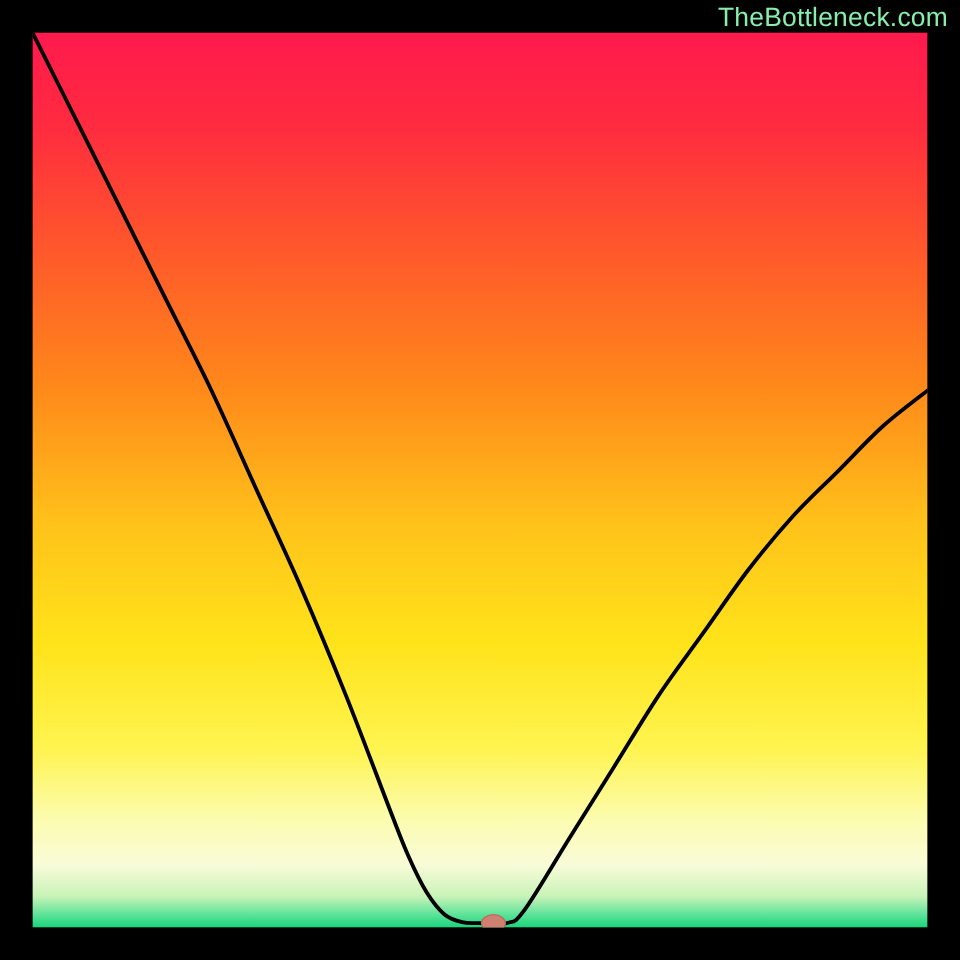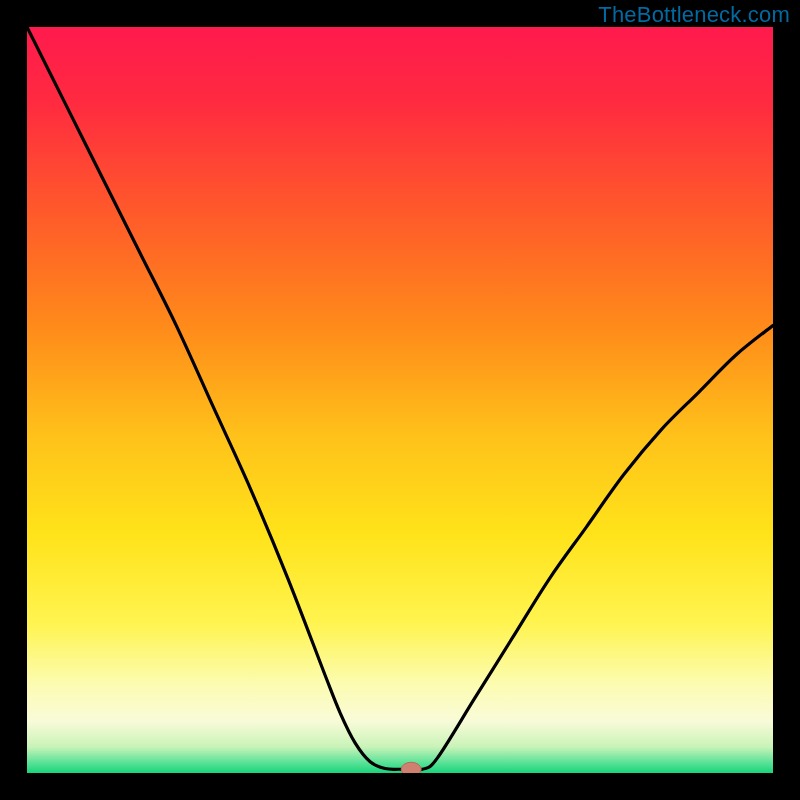--- a/index.html
+++ b/index.html
@@ -14,21 +14,21 @@
   .frame {
     position: relative;
     width: 800px;
     height: 800px;
     background: #000;
   }
   .watermark {
     position: absolute;
     top: 2px;
     right: 10px;
-    color: #0369a1;
+    color: #86efac;
     font-size: 22px;
     font-weight: 500;
     letter-spacing: 0.2px;
     z-index: 50;
   }
   .plot-area {
     position: absolute;
     left: 27px;
     top: 27px;
     width: 746px;

